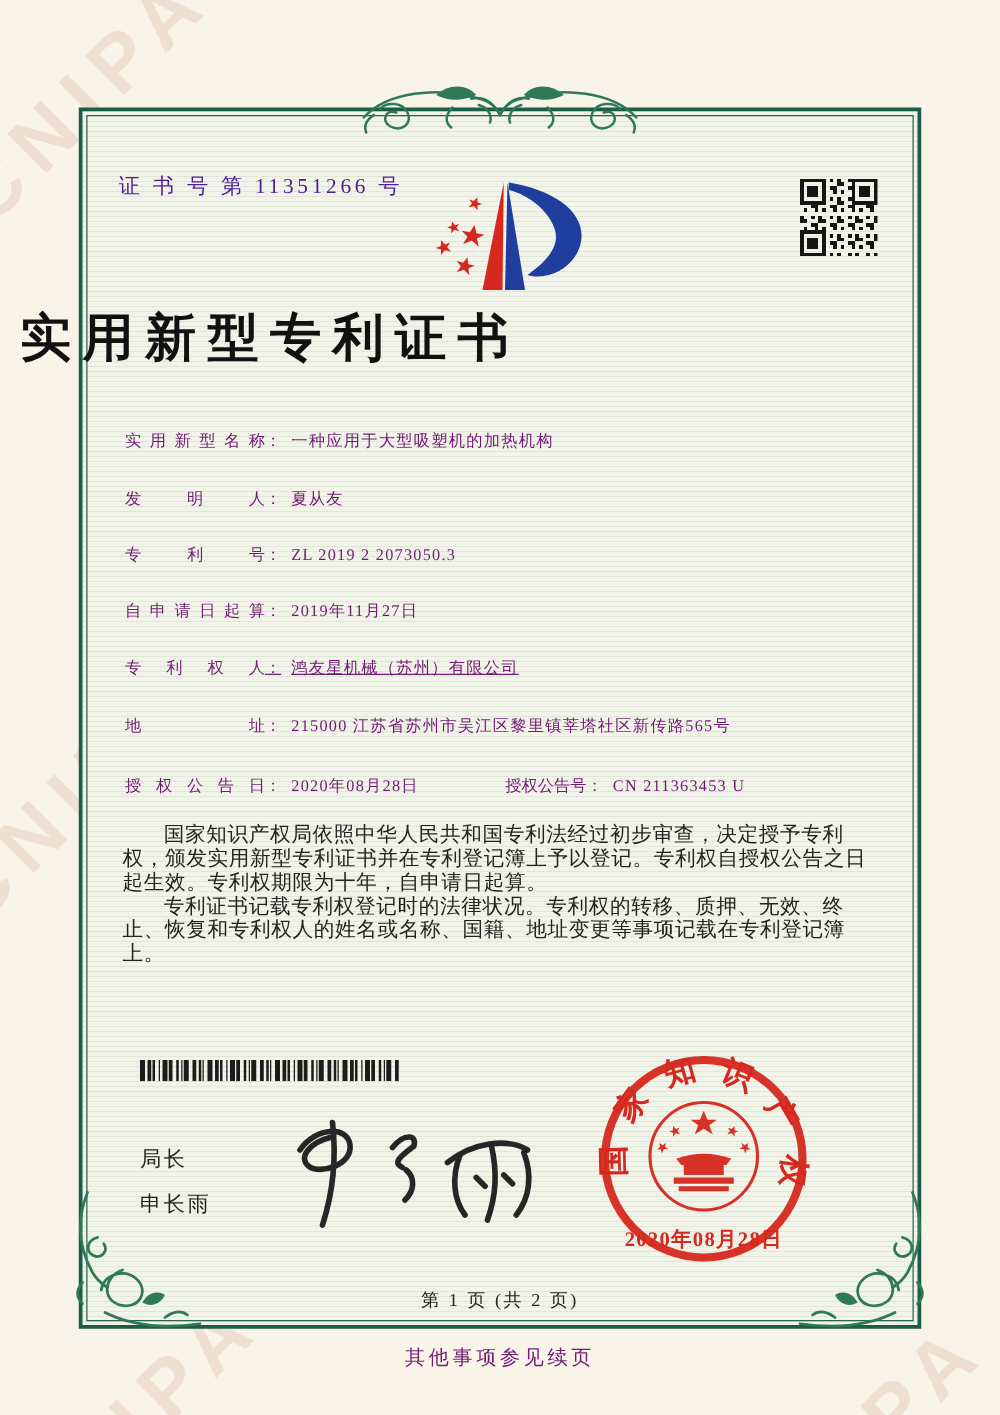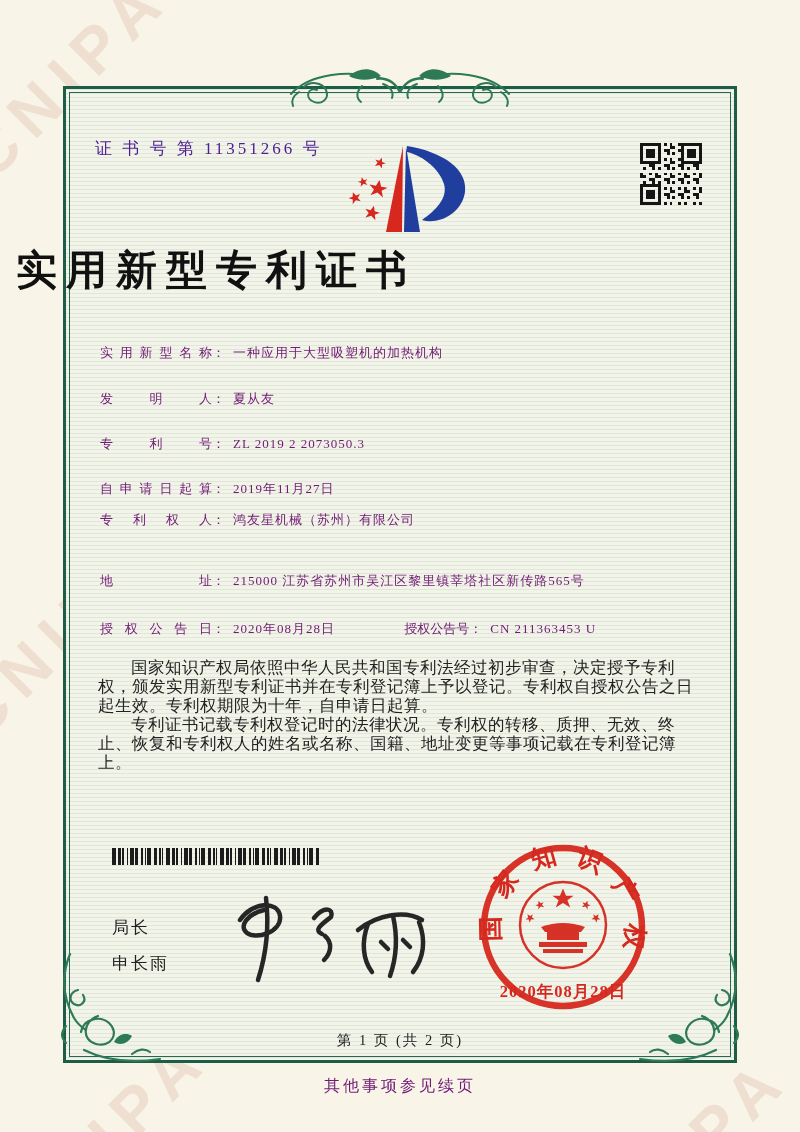--- a/index.html
+++ b/index.html
@@ -335,21 +335,21 @@
   </div>
   <div class="frow" style="top:46px;">
     <span class="flabel">发明人</span><span>：</span><span class="fvalue">夏从友</span>
   </div>
   <div class="frow" style="top:91px;">
     <span class="flabel">专利号</span><span>：</span><span class="fvalue">ZL 2019 2 2073050.3</span>
   </div>
   <div class="frow" style="top:136px;">
     <span class="flabel">自申请日起算</span><span>：</span><span class="fvalue">2019年11月27日</span>
   </div>
-  <div class="frow" style="top:167px;">
+  <div class="frow" style="top:181px;text-decoration:underline;">
     <span class="flabel">专利权人</span><span>：</span><span class="fvalue">鸿友星机械（苏州）有限公司</span>
   </div>
   <div class="frow" style="top:228px;">
     <span class="flabel">地址</span><span>：</span><span class="fvalue">215000 江苏省苏州市吴江区黎里镇莘塔社区新传路565号</span>
   </div>
   <div class="frow" style="top:276px;">
     <span class="flabel">授权公告日</span><span>：</span><span class="fvalue">2020年08月28日</span>
     <span class="flabel2">授权公告号</span><span>：</span><span class="fvalue">CN 211363453 U</span>
   </div>
 </div>

